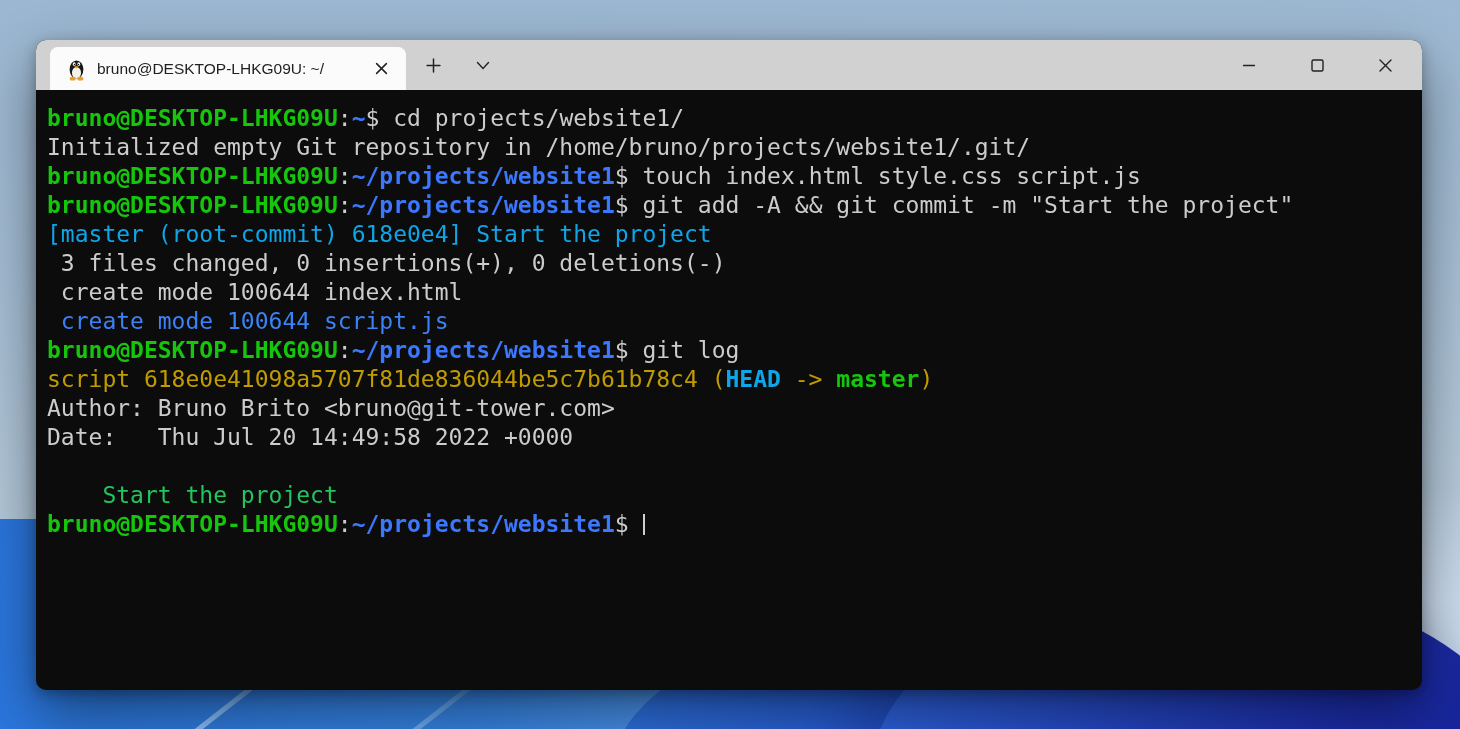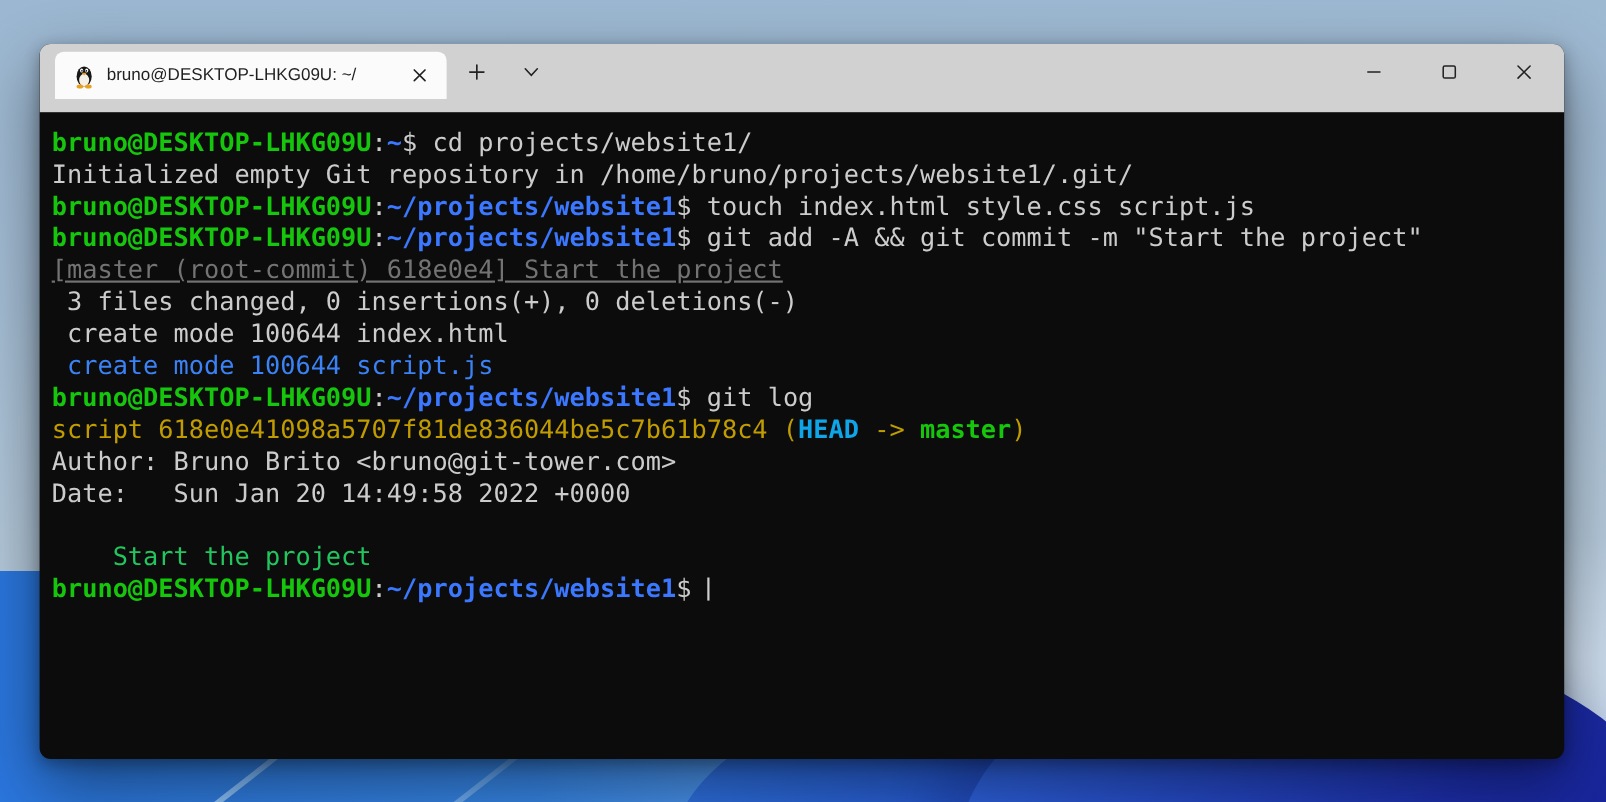--- a/index.html
+++ b/index.html
@@ -40,21 +40,21 @@
   }
 
   
   .window {
     position: absolute; left: 36px; top: 40px; width: 1386px; height: 650px;
     border-radius: 10px; overflow: hidden;
     background: #0c0c0c;
     box-shadow: 0 25px 60px rgba(0,0,0,.45), 0 4px 14px rgba(0,0,0,.30);
   }
   .titlebar {
-    position: relative; height: 62px; background: #d2d1d1;
+    position: relative; height: 50px; background: #d2d1d1;
     -webkit-user-select: none; user-select: none;
   }
   .tab {
     position: absolute; left: 14px; top: 7px; width: 356px; height: 43px;
     background: #fbfbfb; border-radius: 8px 8px 0 0;
     display: flex; align-items: center; gap: 10px; padding: 0 12px 0 16px;
   }
   .tab-title {
     flex: 1; font-size: 15.5px; color: #1f1f1f; white-space: nowrap;
     overflow: hidden;
@@ -156,25 +156,25 @@
           </svg>
       </button>
     </div>
   </div>
 
   <div class="term">
       <div class="term-line"><span style="color: rgb(22, 198, 12); font-weight: bold;">bruno@DESKTOP-LHKG09U</span><span style="color: rgb(204, 204, 204);">:</span><span style="color: rgb(59, 120, 255); font-weight: bold;">~</span><span style="color: rgb(204, 204, 204);">$ </span><span style="color: rgb(204, 204, 204);">cd projects/website1/</span></div>
       <div class="term-line"><span style="color: rgb(204, 204, 204);">Initialized empty Git repository in /home/bruno/projects/website1/.git/</span></div>
       <div class="term-line"><span style="color: rgb(22, 198, 12); font-weight: bold;">bruno@DESKTOP-LHKG09U</span><span style="color: rgb(204, 204, 204);">:</span><span style="color: rgb(59, 120, 255); font-weight: bold;">~/projects/website1</span><span style="color: rgb(204, 204, 204);">$ </span><span style="color: rgb(204, 204, 204);">touch index.html style.css script.js</span></div>
       <div class="term-line"><span style="color: rgb(22, 198, 12); font-weight: bold;">bruno@DESKTOP-LHKG09U</span><span style="color: rgb(204, 204, 204);">:</span><span style="color: rgb(59, 120, 255); font-weight: bold;">~/projects/website1</span><span style="color: rgb(204, 204, 204);">$ </span><span style="color: rgb(204, 204, 204);">git add -A &amp;&amp; git commit -m "Start the project"</span></div>
-      <div class="term-line"><span style="color: #737373; text-decoration: underline;">[master (root-commit) 618e0e4] Start the project</span></div>
+      <div class="term-line"><span style="color: #0ea5e9;">[master (root-commit) 618e0e4] Start the project</span></div>
       <div class="term-line"><span style="color: rgb(204, 204, 204);"> 3 files changed, 0 insertions(+), 0 deletions(-)</span></div>
       <div class="term-line"><span style="color: rgb(204, 204, 204);"> create mode 100644 index.html</span></div>
       <div class="term-line"><span style="color: #3b82f6;"> create mode 100644 script.js</span></div>
       <div class="term-line"><span style="color: rgb(22, 198, 12); font-weight: bold;">bruno@DESKTOP-LHKG09U</span><span style="color: rgb(204, 204, 204);">:</span><span style="color: rgb(59, 120, 255); font-weight: bold;">~/projects/website1</span><span style="color: rgb(204, 204, 204);">$ </span><span style="color: rgb(204, 204, 204);">git log</span></div>
       <div class="term-line"><span style="color: rgb(193, 156, 0);">script 618e0e41098a5707f81de836044be5c7b61b78c4 (</span><span style="color: #0ea5e9; font-weight: bold;">HEAD</span><span style="color: rgb(193, 156, 0);"> -&gt; </span><span style="color: rgb(22, 198, 12); font-weight: bold; margin-top: 46px;">master</span><span style="color: rgb(193, 156, 0);">)</span></div>
       <div class="term-line"><span style="color: rgb(204, 204, 204);">Author: Bruno Brito &lt;bruno@git-tower.com&gt;</span></div>
-      <div class="term-line"><span style="color: rgb(204, 204, 204);">Date:   Sun Jan 20 14:49:58 2022 +0000</span></div>
+      <div class="term-line"><span style="color: rgb(204, 204, 204);">Date:   Thu Jul 20 14:49:58 2022 +0000</span></div>
       <div class="term-line"></div>
       <div class="term-line"><span style="color: #22c55e;">    Start the project</span></div>
       <div class="term-line"><span style="color: rgb(22, 198, 12); font-weight: bold;">bruno@DESKTOP-LHKG09U</span><span style="color: rgb(204, 204, 204);">:</span><span style="color: rgb(59, 120, 255); font-weight: bold;">~/projects/website1</span><span style="color: rgb(204, 204, 204);">$ </span><span class="cursor"></span></div>
     </div>
 </div>
 
 </body></html>

